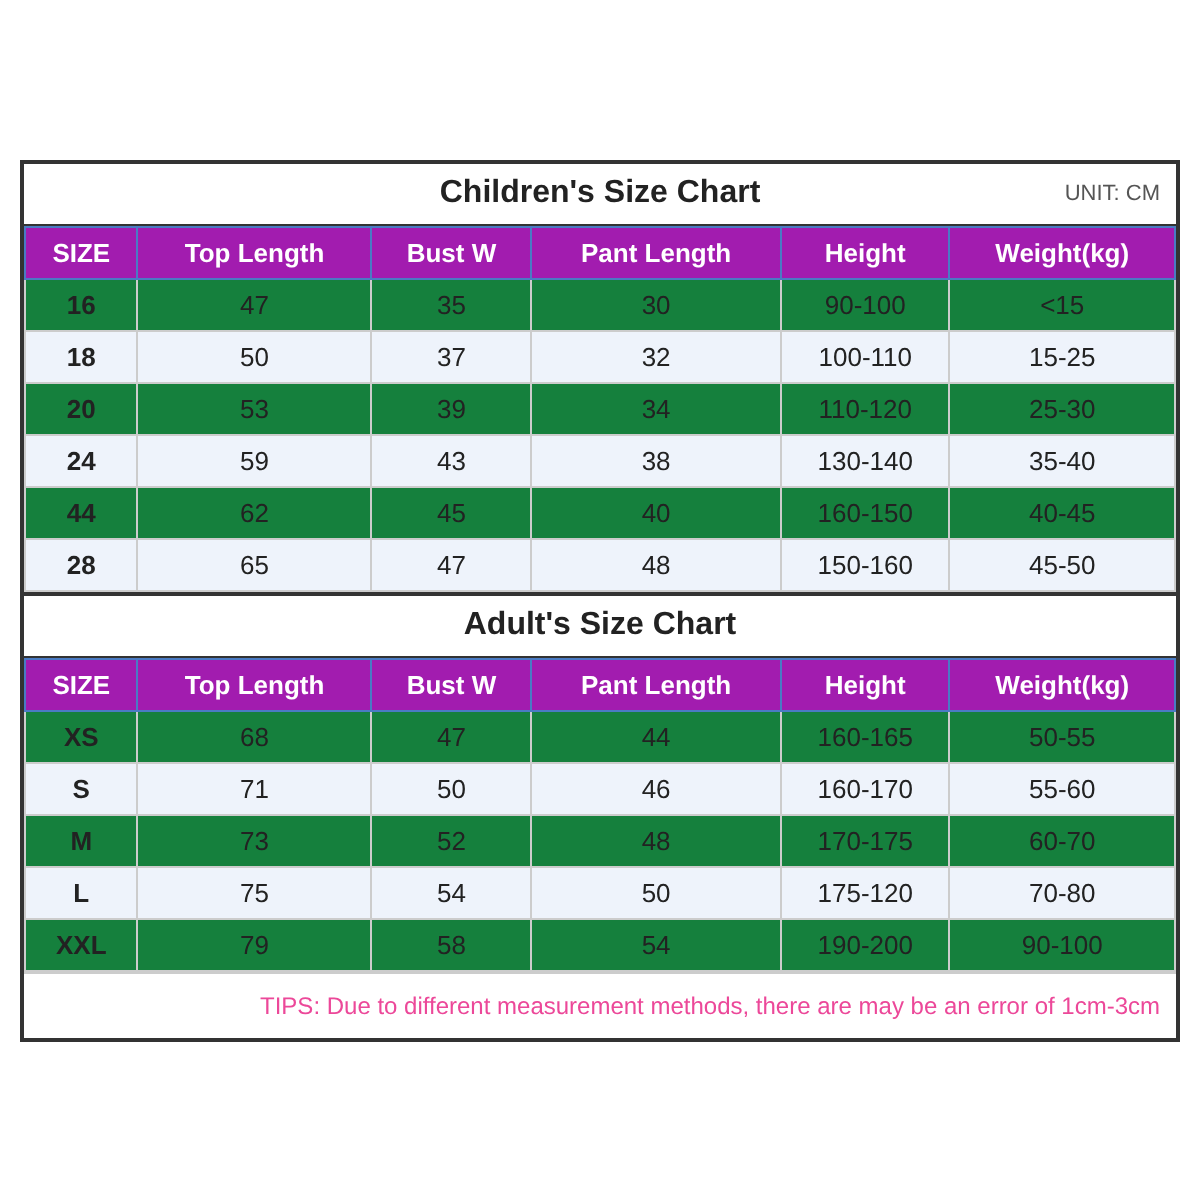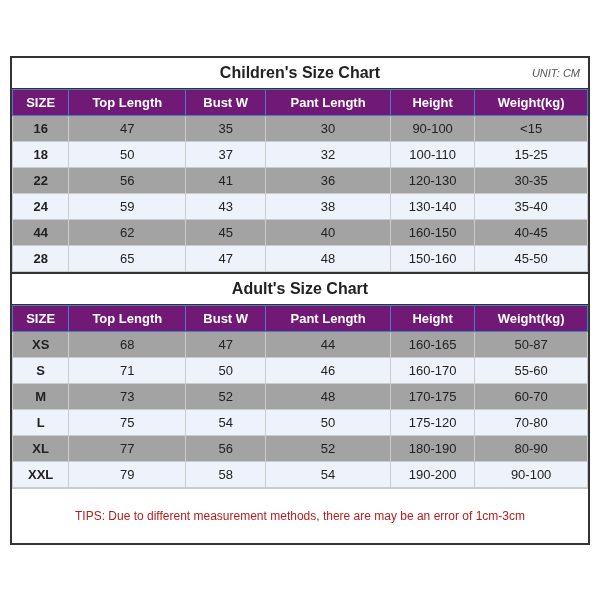--- a/index.html
+++ b/index.html
@@ -34,61 +34,60 @@
       color: #222;
       text-align: center;
     }
     .unit-label {
       position: absolute;
       right: 8px;
       top: 50%;
       transform: translateY(-50%);
       font-size: 11px;
       color: #555;
-      font-style: italic;
     }
     table {
       width: 100%;
       border-collapse: collapse;
     }
     thead tr {
-      background: #701a75;
+      background: #a21caf;
     }
     thead th {
       color: #fff;
       font-weight: bold;
       text-align: center;
       padding: 5px 4px;
       border: 1px solid #4a7bc4;
       font-size: 13px;
     }
     tbody tr {
-      background: #a3a3a3;
+      background: #15803d;
     }
     tbody tr:nth-child(even) {
       background: #eef3fb;
     }
     tbody td {
       text-align: center;
       padding: 5px 4px;
       border: 1px solid #ccc;
       color: #222;
       font-size: 13px;
     }
     tbody td:first-child {
       font-weight: bold;
     }
     .section-divider {
       border-top: 2px solid #333;
     }
     .tips-row {
-      padding: 20px 8px;
-      text-align: center;
+      padding: 9px 8px;
+      text-align: right;
       font-size: 12px;
-      color: #b91c1c;
+      color: #ec4899;
       border-top: 1px solid #ccc;
     }
   </style>
 </head>
 <body>
 
 <div class="chart-container">
 
   <div class="section-title-row">
     <span class="section-title">Children's Size Chart</span>
@@ -117,26 +116,26 @@
         </tr>
         <tr>
           <td>18</td>
           <td>50</td>
           <td>37</td>
           <td>32</td>
           <td>100-110</td>
           <td>15-25</td>
         </tr>
         <tr>
-          <td>22</td>
-          <td>56</td>
-          <td>41</td>
-          <td>36</td>
-          <td>120-130</td>
-          <td>30-35</td>
+          <td>20</td>
+          <td>53</td>
+          <td>39</td>
+          <td>34</td>
+          <td>110-120</td>
+          <td>25-30</td>
         </tr>
         <tr>
           <td>24</td>
           <td>59</td>
           <td>43</td>
           <td>38</td>
           <td>130-140</td>
           <td>35-40</td>
         </tr>
         <tr>
@@ -173,21 +172,21 @@
         <th>Weight(kg)</th>
       </tr>
     </thead>
     <tbody id="adults-tbody">
     <tr>
           <td>XS</td>
           <td>68</td>
           <td>47</td>
           <td>44</td>
           <td>160-165</td>
-          <td>50-87</td>
+          <td>50-55</td>
         </tr>
         <tr>
           <td>S</td>
           <td>71</td>
           <td>50</td>
           <td>46</td>
           <td>160-170</td>
           <td>55-60</td>
         </tr>
         <tr>
@@ -200,28 +199,20 @@
         </tr>
         <tr>
           <td>L</td>
           <td>75</td>
           <td>54</td>
           <td>50</td>
           <td>175-120</td>
           <td>70-80</td>
         </tr>
         <tr>
-          <td>XL</td>
-          <td>77</td>
-          <td>56</td>
-          <td>52</td>
-          <td>180-190</td>
-          <td>80-90</td>
-        </tr>
-        <tr>
           <td>XXL</td>
           <td>79</td>
           <td>58</td>
           <td>54</td>
           <td>190-200</td>
           <td>90-100</td>
         </tr>
       </tbody>
   </table>
 

